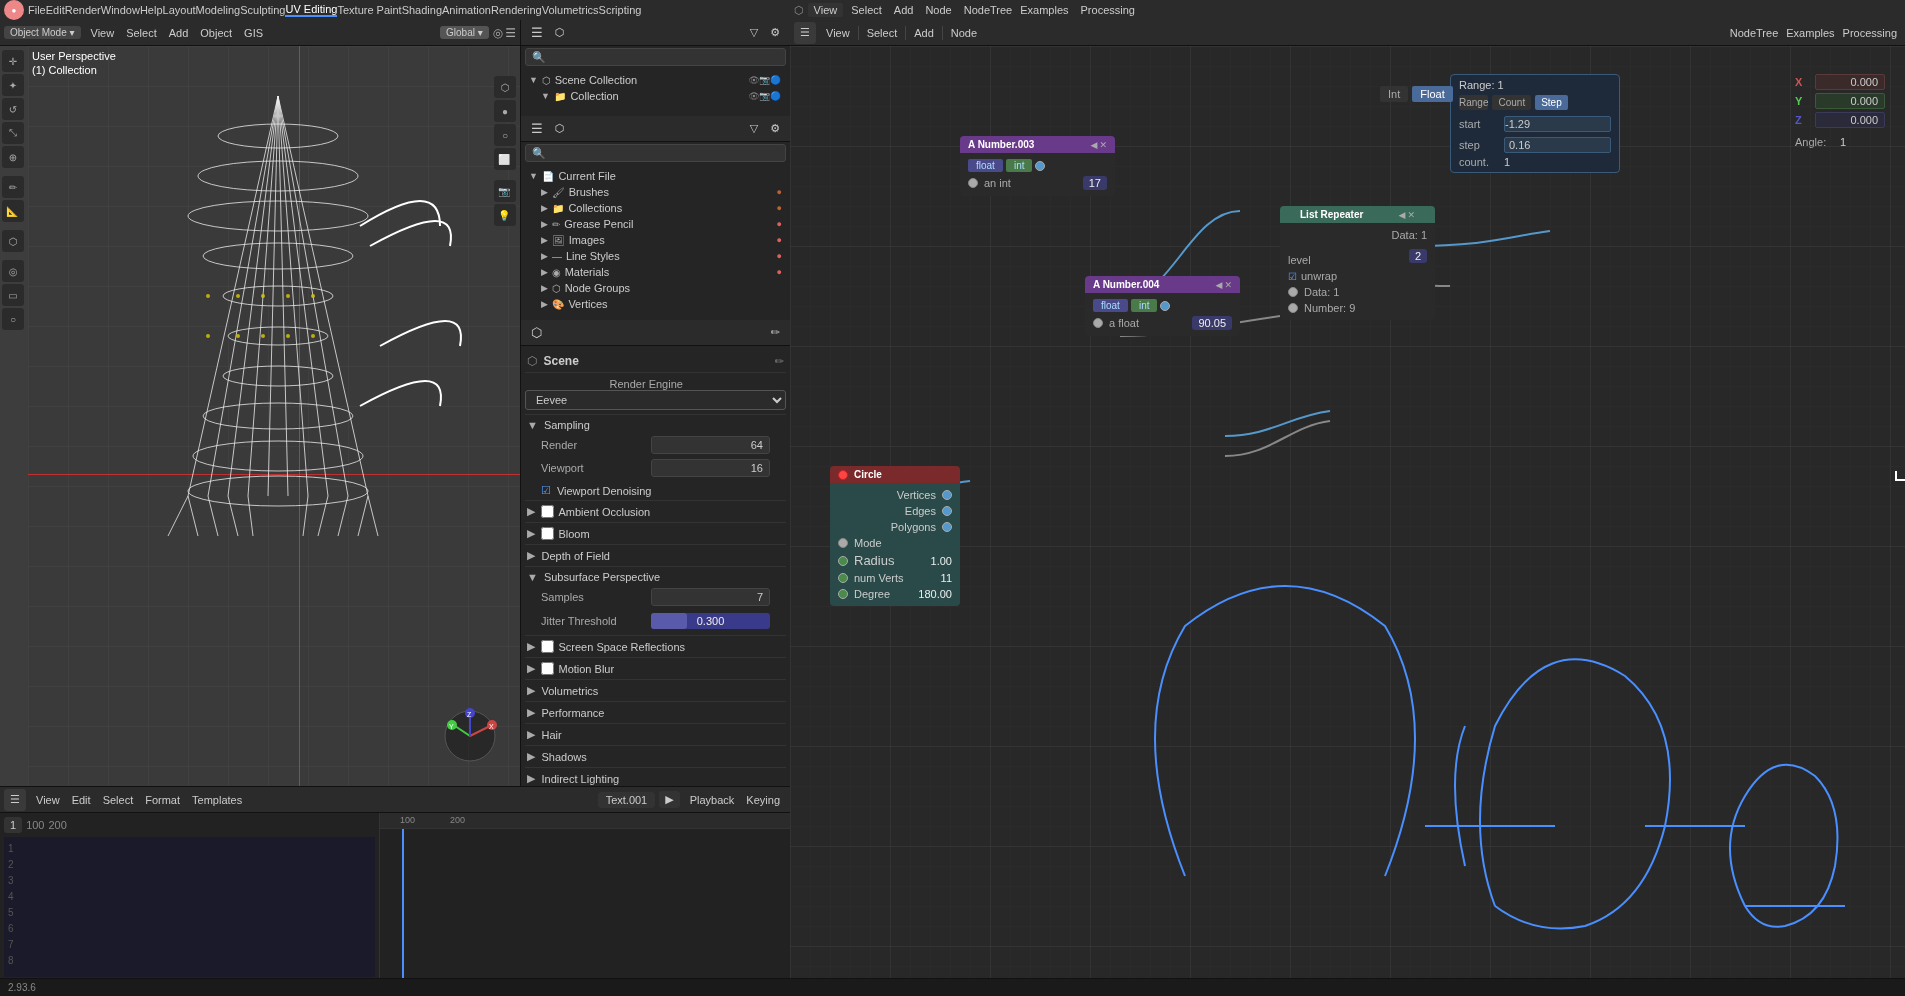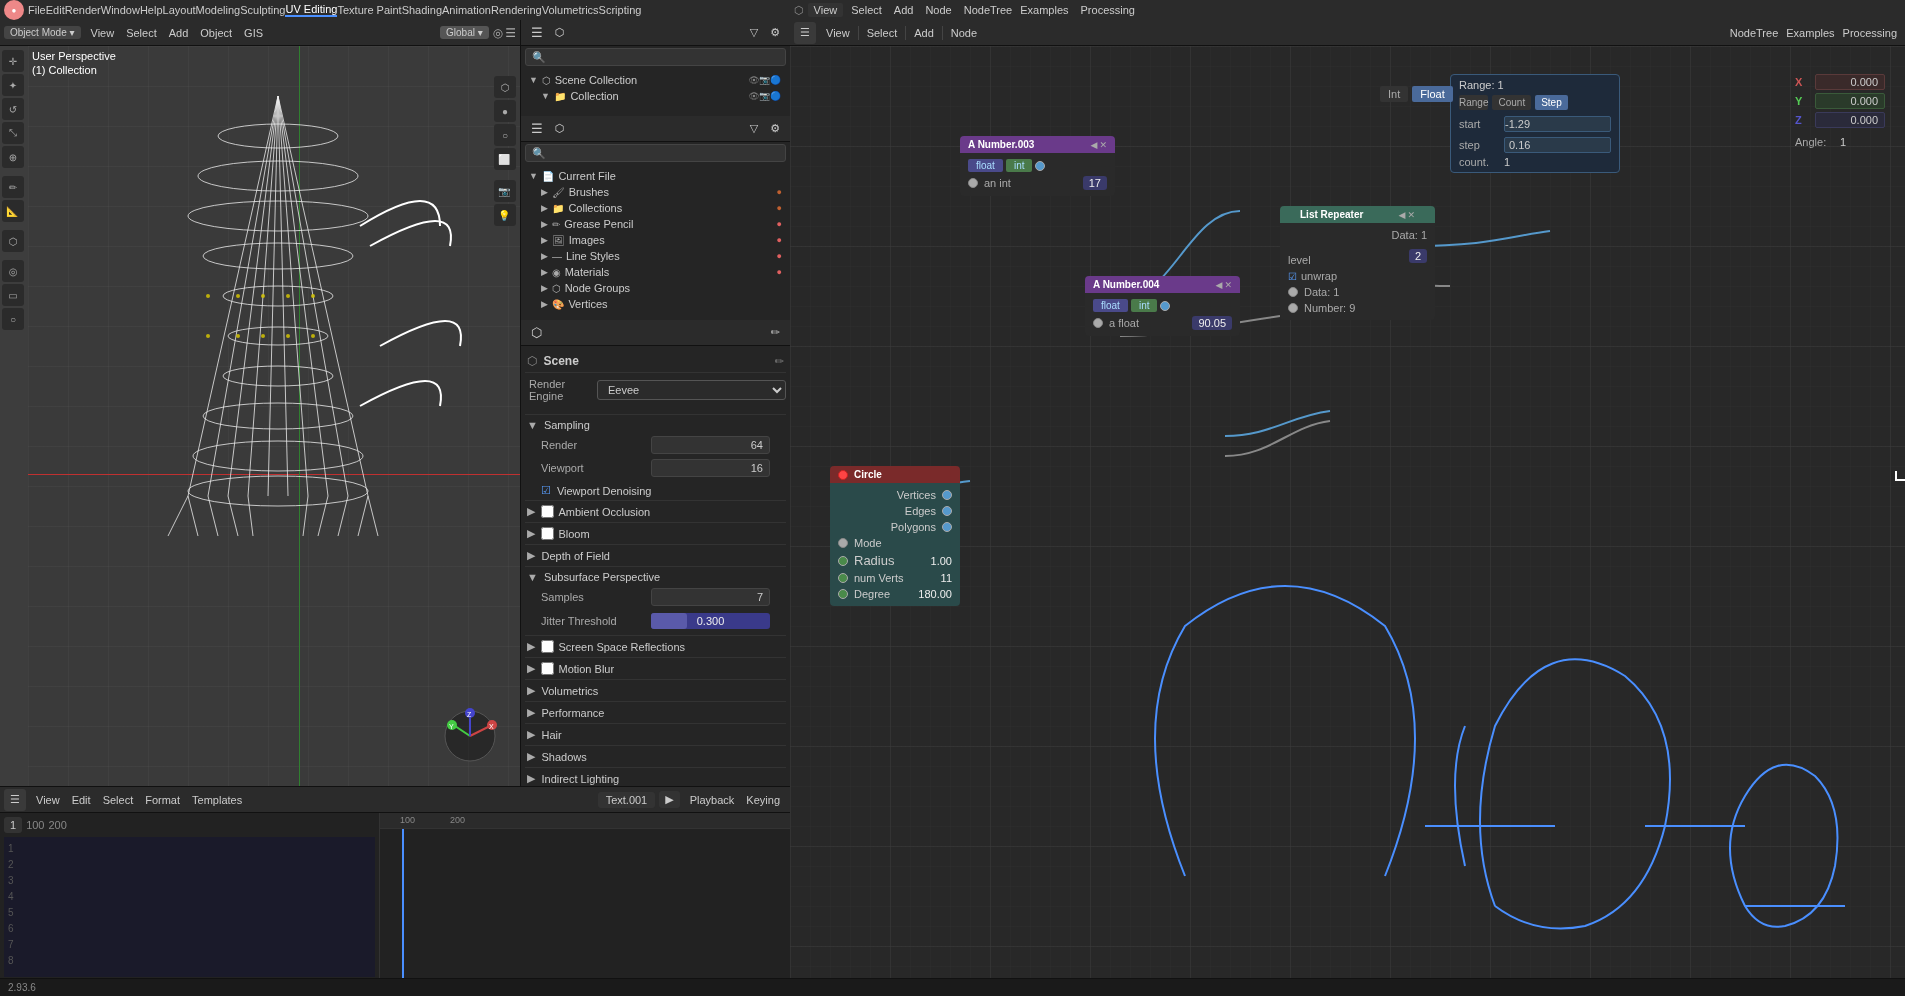--- a/index.html
+++ b/index.html
@@ -83,21 +83,21 @@
     }
     .scene-props-header {
       display: flex; align-items: center; padding: 4px 2px;
       border-bottom: 1px solid #333; margin-bottom: 4px;
     }
     .scene-icon { margin-right: 6px; color: #888; font-size: 12px; }
     .scene-title { font-size: 12px; color: #ccc; font-weight: bold; }
     .scene-edit { margin-left: auto; color: #888; cursor: pointer; }
 
     .prop-row {
-      display: flex; align-items: center; margin-bottom: 11px; padding: 1px 0;
+      display: flex; align-items: center; margin-bottom: 3px; padding: 1px 0; flex-direction: column;
     }
     .prop-label { width: 100px; color: #aaa; font-size: 11px; padding-left: 4px; }
 
     .section-header {
       display: flex; align-items: center; padding: 4px 2px;
       cursor: pointer; color: #ccc; font-size: 11px;
       border-top: 1px solid #333;
     }
     .section-header .arrow { margin-right: 6px; color: #aaa; }
 

